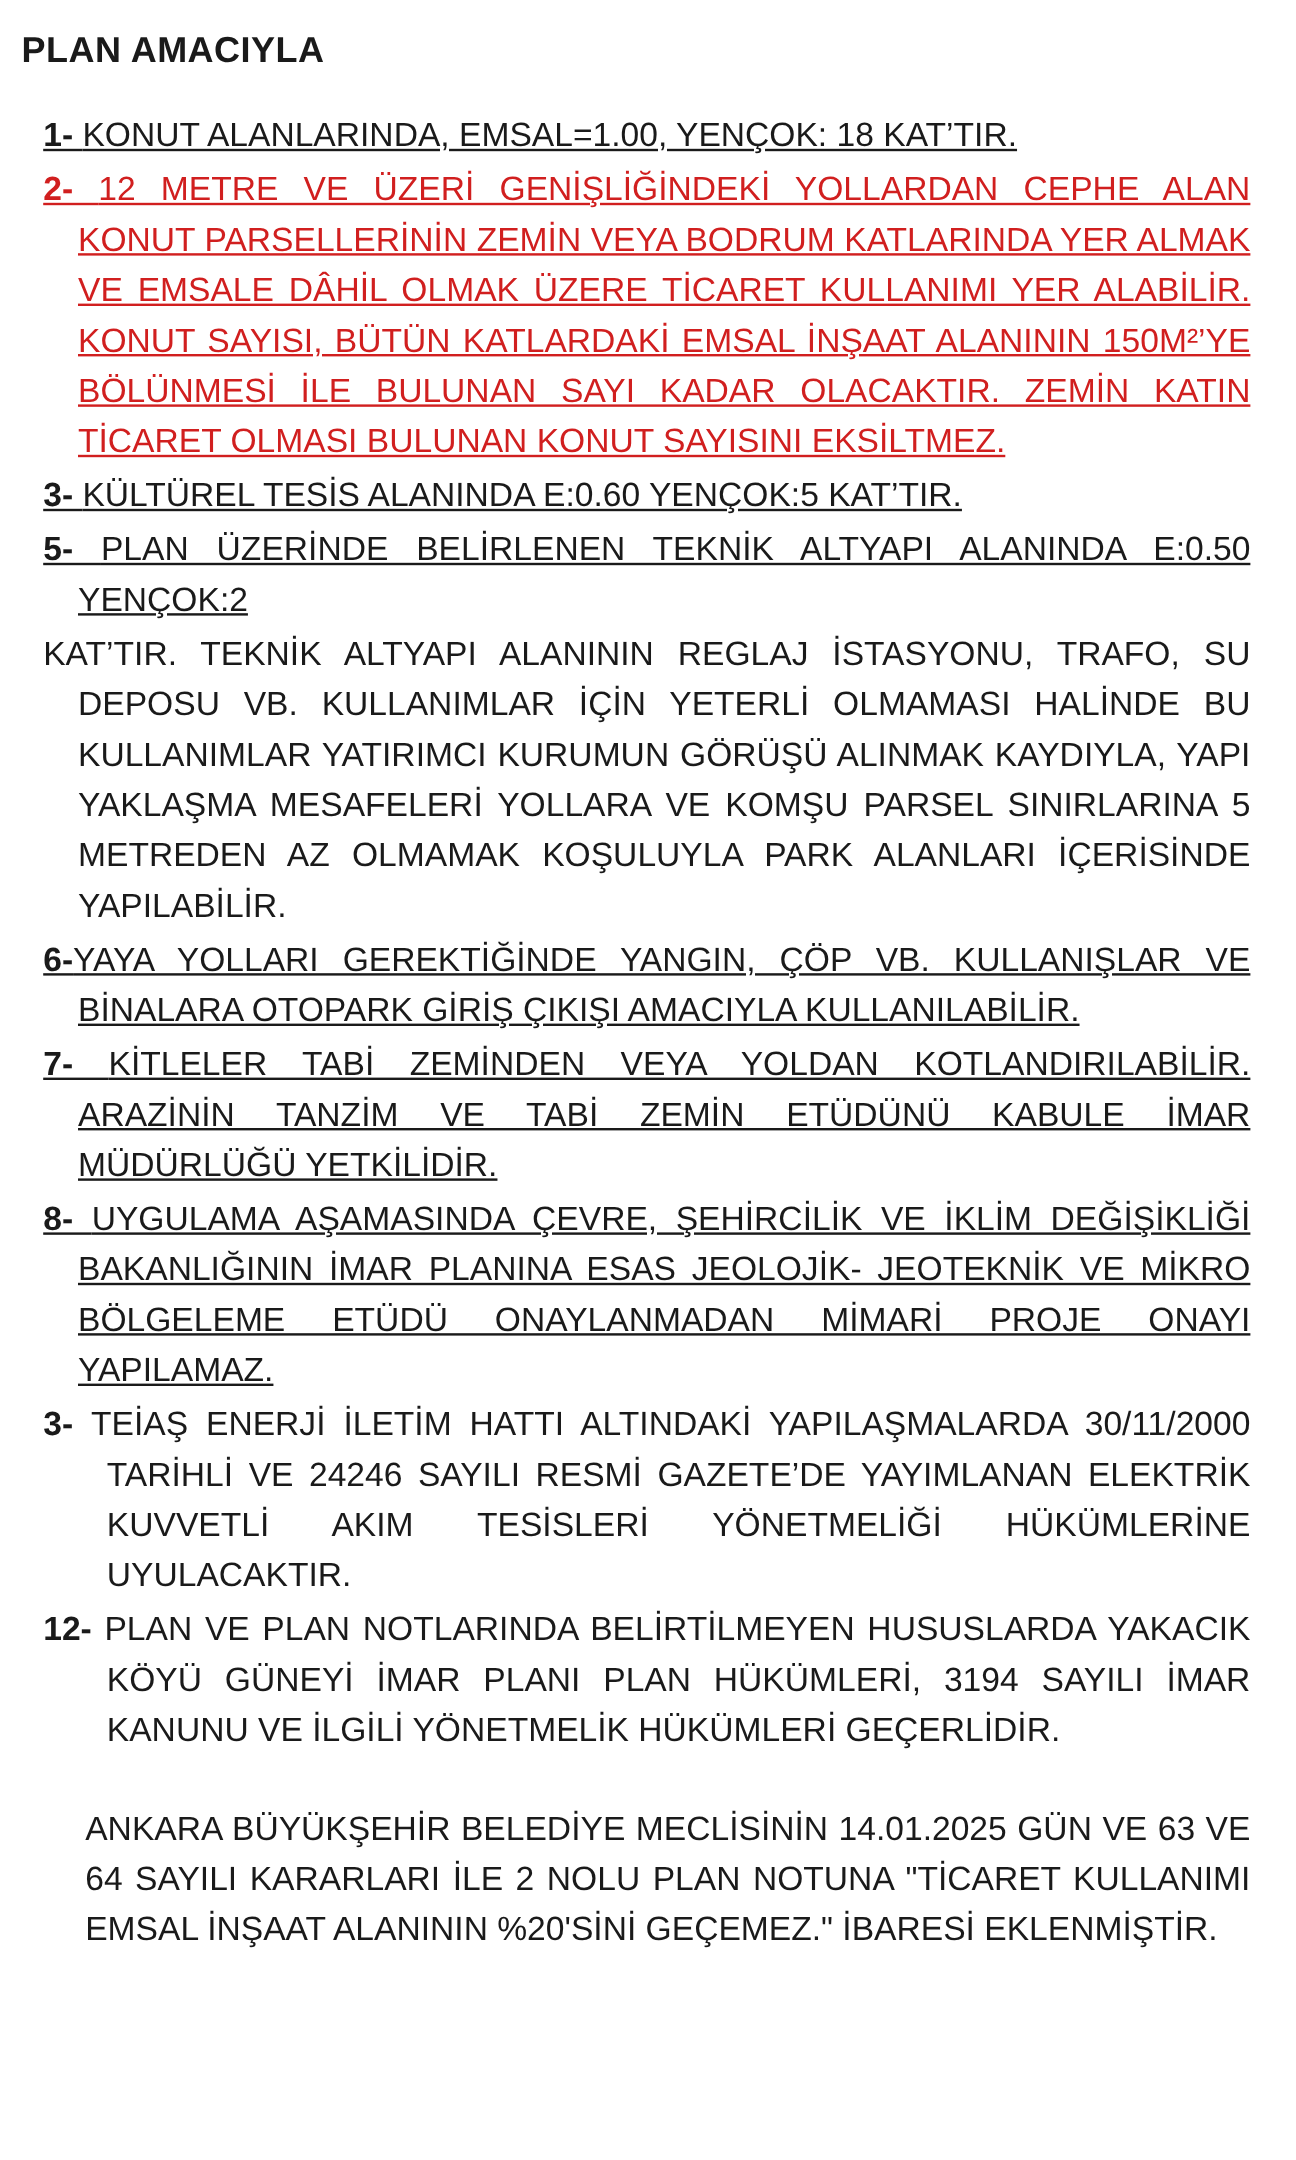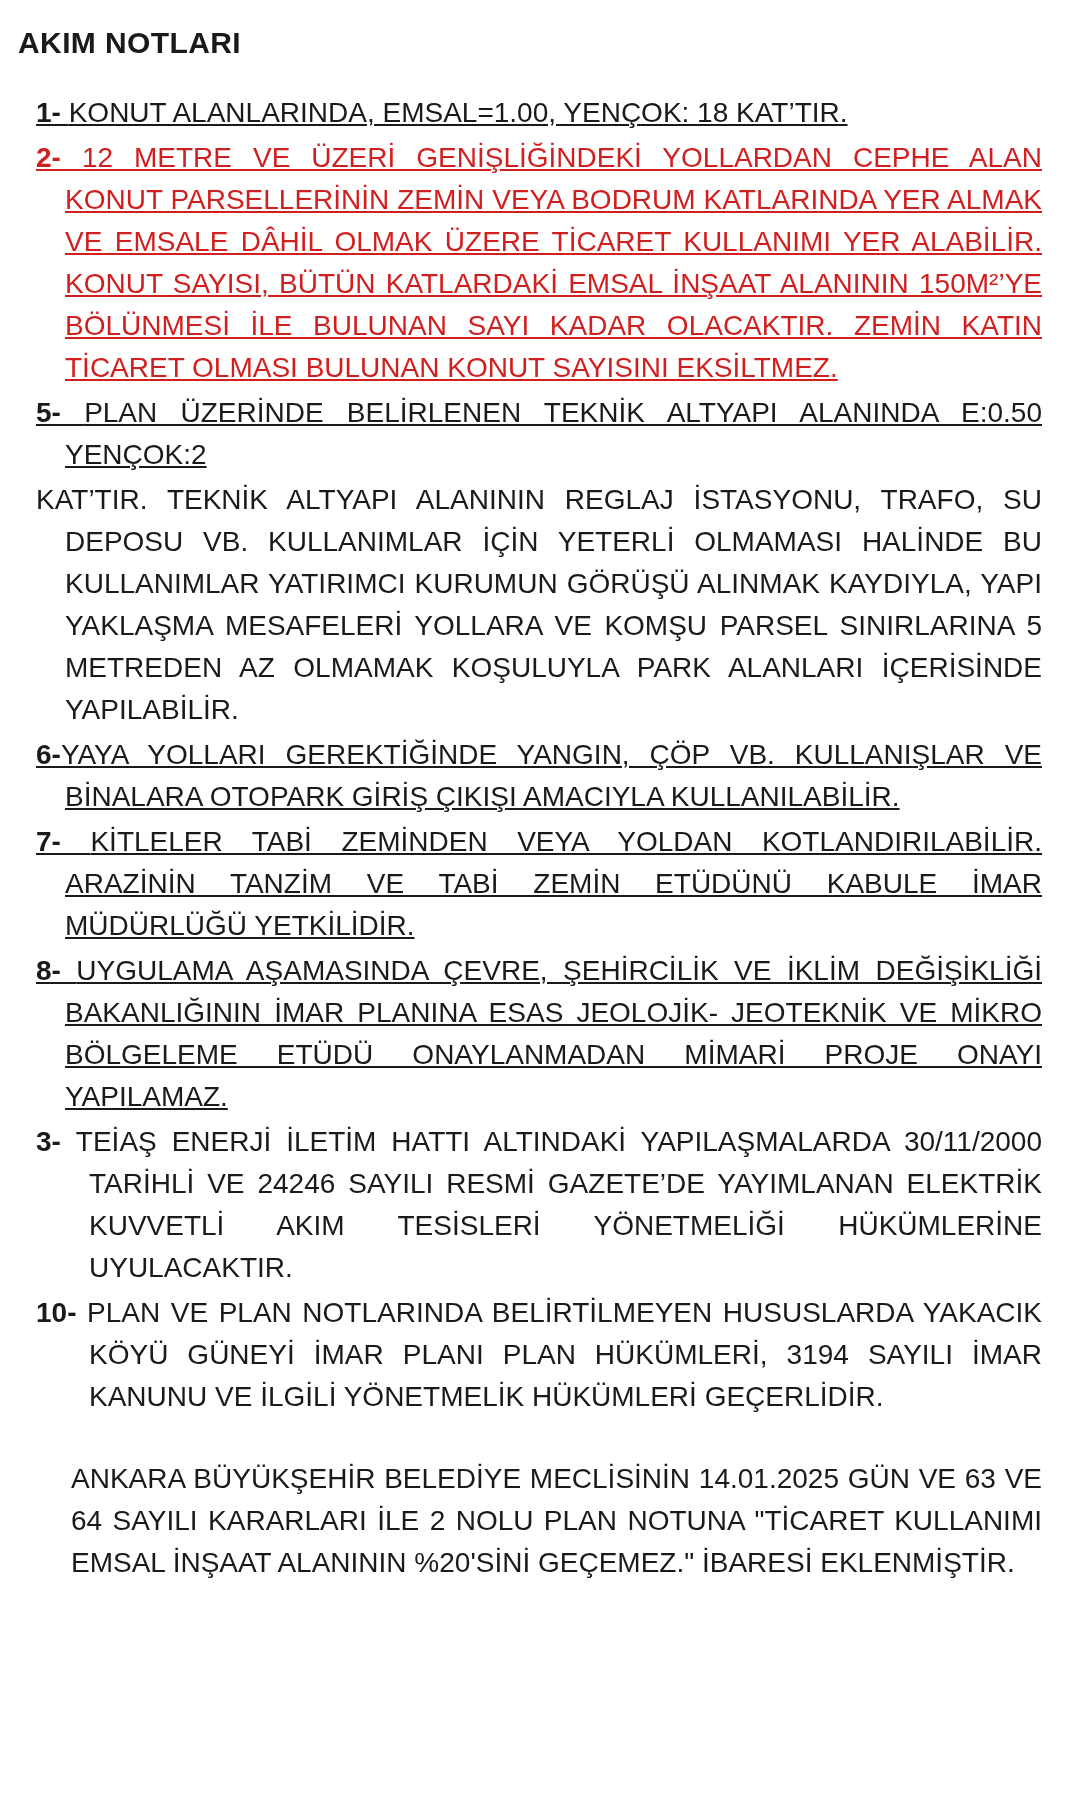--- a/index.html
+++ b/index.html
@@ -42,26 +42,27 @@
   .block { margin-left: 53px; text-indent: 0; }
 
   .gap-amend { margin-top: 40px; }
 
   .red { color: var(--red); }
   .num { font-weight: bold; }
 </style>
 </head>
 <body>
 
-<h1 class="doc-title">AKIM NOTLARI</h1>
+<h1 class="doc-title">PLAN AMACIYLA</h1>
 
 <div id="notes">
     <p class="note hang"><span class="num">1- </span>KONUT ALANLARINDA, EMSAL=1.00, YENÇOK: 18 KAT’TIR.</p>
     <p class="note hang red"><span class="num">2- </span>12 METRE VE ÜZERİ GENİŞLİĞİNDEKİ YOLLARDAN CEPHE ALAN KONUT PARSELLERİNİN ZEMİN VEYA BODRUM KATLARINDA YER ALMAK VE EMSALE DÂHİL OLMAK ÜZERE TİCARET KULLANIMI YER ALABİLİR. KONUT SAYISI, BÜTÜN KATLARDAKİ EMSAL İNŞAAT ALANININ 150M²’YE BÖLÜNMESİ İLE BULUNAN SAYI KADAR OLACAKTIR. ZEMİN KATIN TİCARET OLMASI BULUNAN KONUT SAYISINI EKSİLTMEZ.</p>
+    <p class="note hang"><span class="num">3- </span>KÜLTÜREL TESİS ALANINDA E:0.60 YENÇOK:5 KAT’TIR.</p>
     <p class="note hang"><span class="num">5- </span>PLAN ÜZERİNDE BELİRLENEN TEKNİK ALTYAPI ALANINDA E:0.50 YENÇOK:2</p>
     <p class="note cont">KAT’TIR. TEKNİK ALTYAPI ALANININ REGLAJ İSTASYONU, TRAFO, SU DEPOSU VB. KULLANIMLAR İÇİN YETERLİ OLMAMASI HALİNDE BU KULLANIMLAR YATIRIMCI KURUMUN GÖRÜŞÜ ALINMAK KAYDIYLA, YAPI YAKLAŞMA MESAFELERİ YOLLARA VE KOMŞU PARSEL SINIRLARINA 5 METREDEN AZ OLMAMAK KOŞULUYLA PARK ALANLARI İÇERİSİNDE YAPILABİLİR.</p>
     <p class="note hang"><span class="num">6-</span>YAYA YOLLARI GEREKTİĞİNDE YANGIN, ÇÖP VB. KULLANIŞLAR VE BİNALARA OTOPARK GİRİŞ ÇIKIŞI AMACIYLA KULLANILABİLİR.</p>
     <p class="note hang"><span class="num">7- </span>KİTLELER TABİ ZEMİNDEN VEYA YOLDAN KOTLANDIRILABİLİR. ARAZİNİN TANZİM VE TABİ ZEMİN ETÜDÜNÜ KABULE İMAR MÜDÜRLÜĞÜ YETKİLİDİR.</p>
     <p class="note hang"><span class="num">8- </span>UYGULAMA AŞAMASINDA ÇEVRE, ŞEHİRCİLİK VE İKLİM DEĞİŞİKLİĞİ BAKANLIĞININ İMAR PLANINA ESAS JEOLOJİK- JEOTEKNİK VE MİKRO BÖLGELEME ETÜDÜ ONAYLANMADAN MİMARİ PROJE ONAYI YAPILAMAZ.</p>
     <p class="note hang2"><span class="num">3- </span>TEİAŞ ENERJİ İLETİM HATTI ALTINDAKİ YAPILAŞMALARDA 30/11/2000 TARİHLİ VE 24246 SAYILI RESMİ GAZETE’DE YAYIMLANAN ELEKTRİK KUVVETLİ AKIM TESİSLERİ YÖNETMELİĞİ HÜKÜMLERİNE UYULACAKTIR.</p>
-    <p class="note hang2"><span class="num">10- </span>PLAN VE PLAN NOTLARINDA BELİRTİLMEYEN HUSUSLARDA YAKACIK KÖYÜ GÜNEYİ İMAR PLANI PLAN HÜKÜMLERİ, 3194 SAYILI İMAR KANUNU VE İLGİLİ YÖNETMELİK HÜKÜMLERİ GEÇERLİDİR.</p>
+    <p class="note hang2"><span class="num">12- </span>PLAN VE PLAN NOTLARINDA BELİRTİLMEYEN HUSUSLARDA YAKACIK KÖYÜ GÜNEYİ İMAR PLANI PLAN HÜKÜMLERİ, 3194 SAYILI İMAR KANUNU VE İLGİLİ YÖNETMELİK HÜKÜMLERİ GEÇERLİDİR.</p>
     <p class="note block gap-amend">ANKARA BÜYÜKŞEHİR BELEDİYE MECLİSİNİN 14.01.2025 GÜN VE 63 VE 64 SAYILI KARARLARI İLE 2 NOLU PLAN NOTUNA "TİCARET KULLANIMI EMSAL İNŞAAT ALANININ %20'SİNİ GEÇEMEZ." İBARESİ EKLENMİŞTİR.</p>
   </div>
 
 </body></html>

